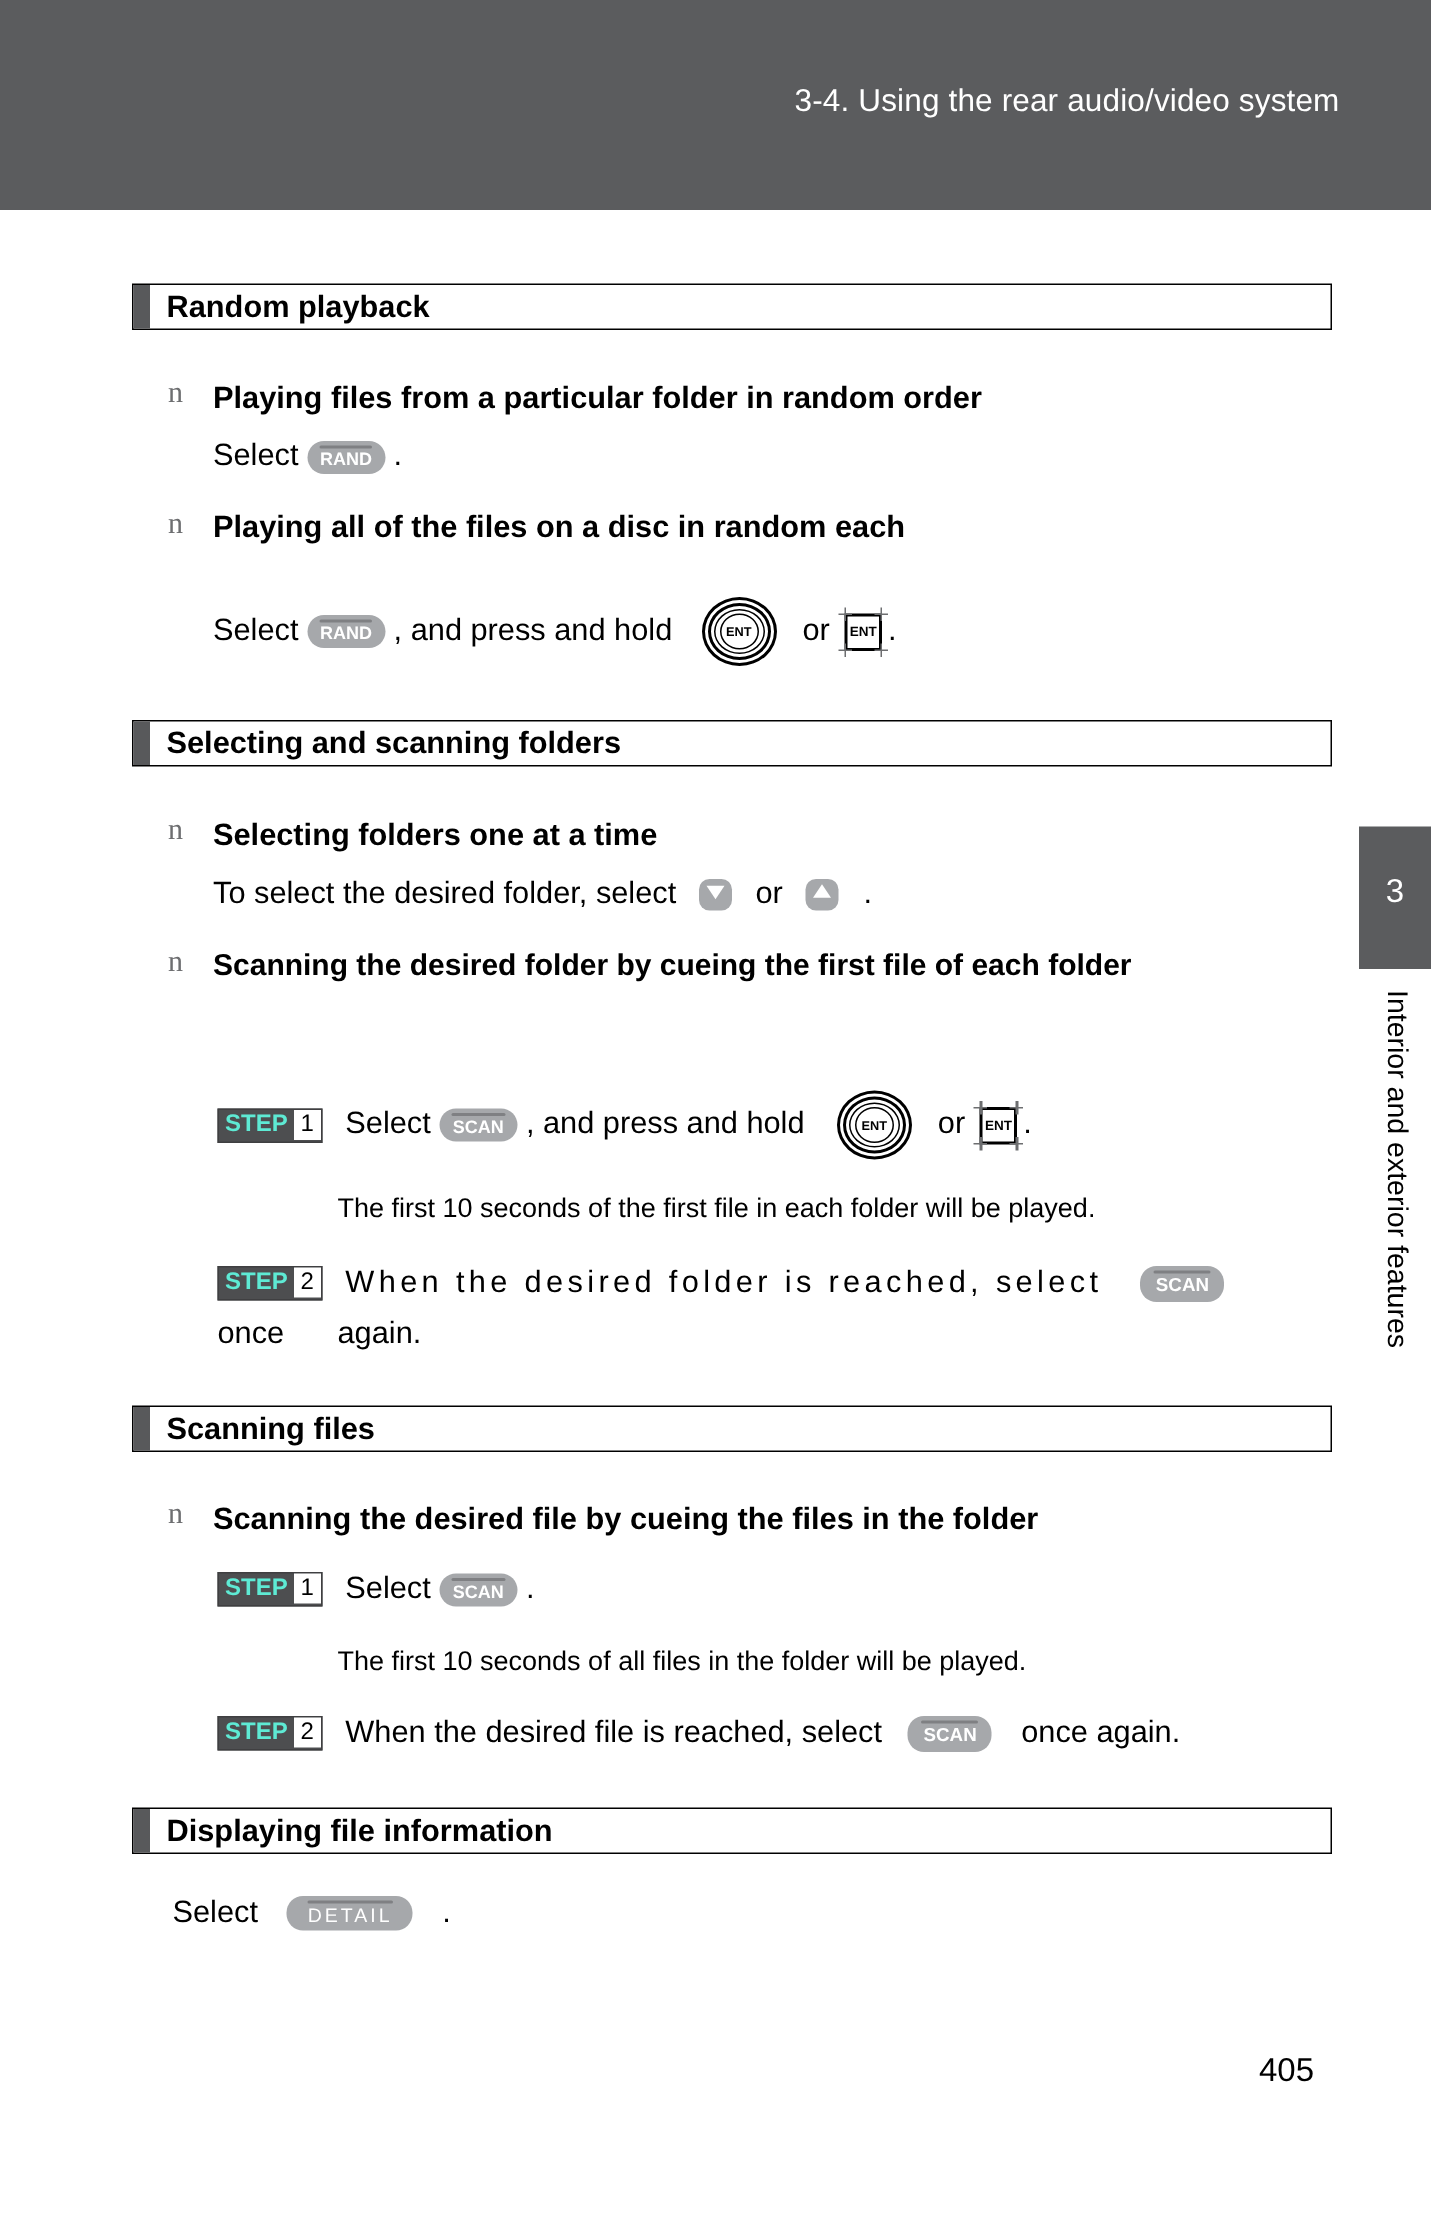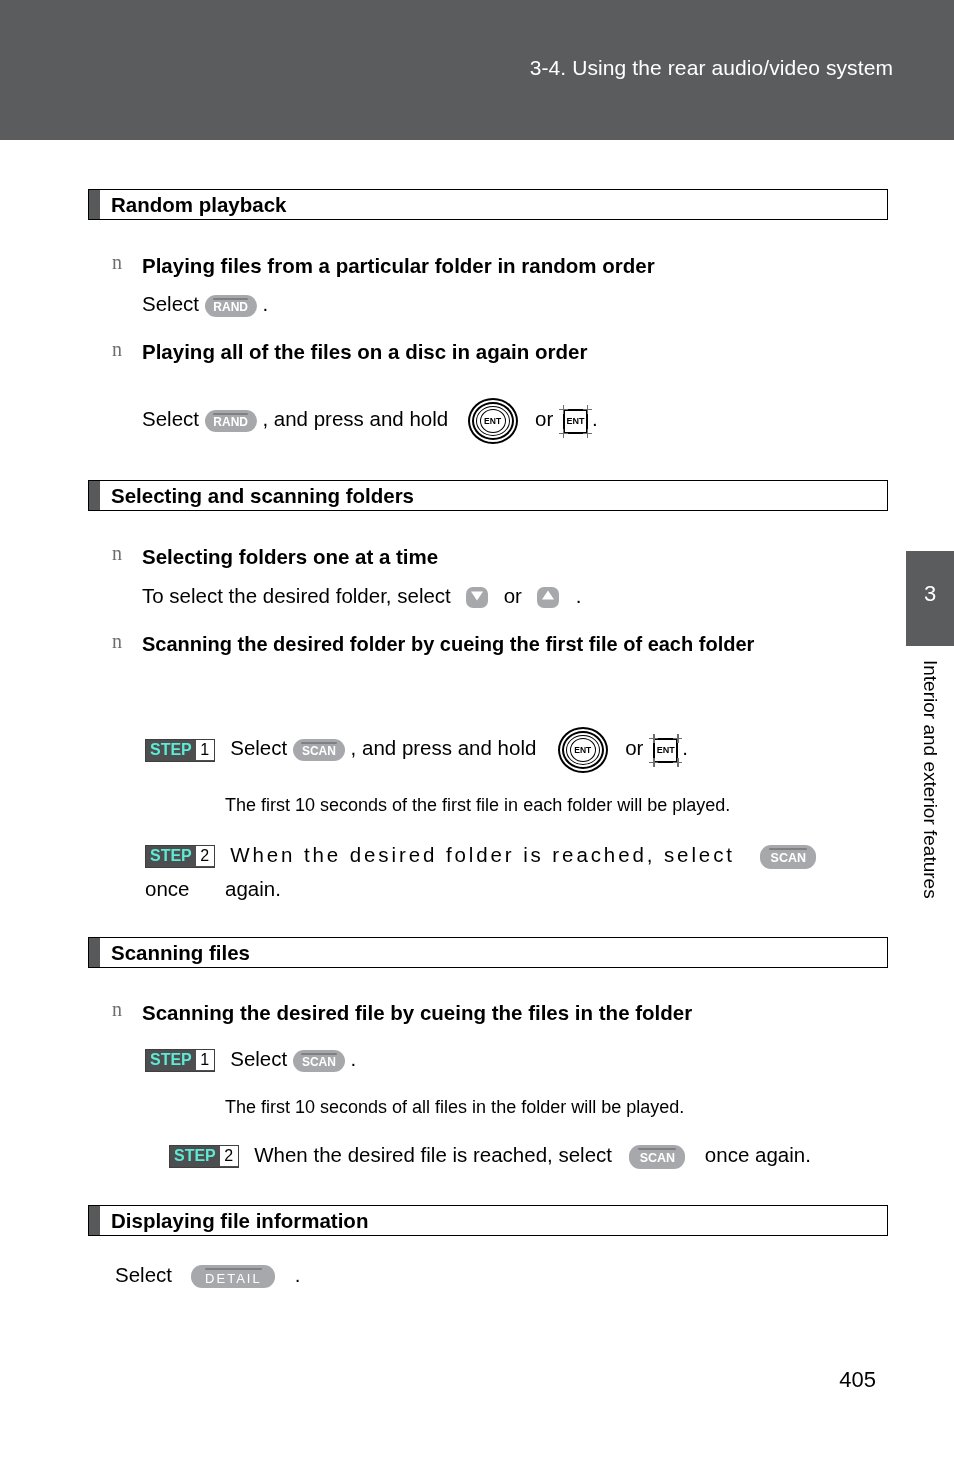--- a/index.html
+++ b/index.html
@@ -346,21 +346,21 @@
 
   <div class="bullet-n" style="left:112px; top:251px;">n</div>
   <div class="head-bold" style="left:142px; top:250px;">Playing files from a particular folder in random order</div>
   <div class="body-txt" style="left:142px; top:287px;">
     <span>Select</span>
     <span class="pill rand"><span>RAND</span></span>
     <span>.</span>
   </div>
 
   <div class="bullet-n" style="left:112px; top:338px;">n</div>
-  <div class="head-bold" style="left:142px; top:336px;">Playing all of the files on a disc in again order</div>
+  <div class="head-bold" style="left:142px; top:336px;">Playing all of the files on a disc in random each</div>
   <div class="body-txt" style="left:142px; top:398px;">
     <span>Select</span>
     <span class="pill rand"><span>RAND</span></span>
     <span>, and press and hold</span>
     <span style="display:inline-block;width:8px;"></span>
     <span class="ent-dial">
       <span class="ring r1"></span><span class="ring r2"></span><span class="ring r3"></span><span class="ring r4"></span>
       <span class="lbl">ENT</span>
     </span>
     <span style="display:inline-block;width:6px;"></span>
@@ -450,21 +450,21 @@
       <span class="word">STEP</span><span class="num">1</span>
     </span>
     <span style="display:inline-block;width:4px;"></span>
     <span>Select</span>
     <span class="pill scan"><span>SCAN</span></span>
     <span>.</span>
   </div>
 
   <div class="note-txt" style="left:225px; top:1093px;">The first 10 seconds of all files in the folder will be played.</div>
 
-  <div class="body-txt" style="left:145px; top:1138px;margin-left:24px;">
+  <div class="body-txt" style="left:145px; top:1138px;">
     <span class="step-badge">
       <span class="word">STEP</span><span class="num">2</span>
     </span>
     <span style="display:inline-block;width:4px;"></span>
     <span>When the desired file is reached, select</span>
     <span style="display:inline-block;width:6px;"></span>
     <span class="pill scan-lg"><span>SCAN</span></span>
     <span style="display:inline-block;width:8px;"></span>
     <span>once again.</span>
   </div>

